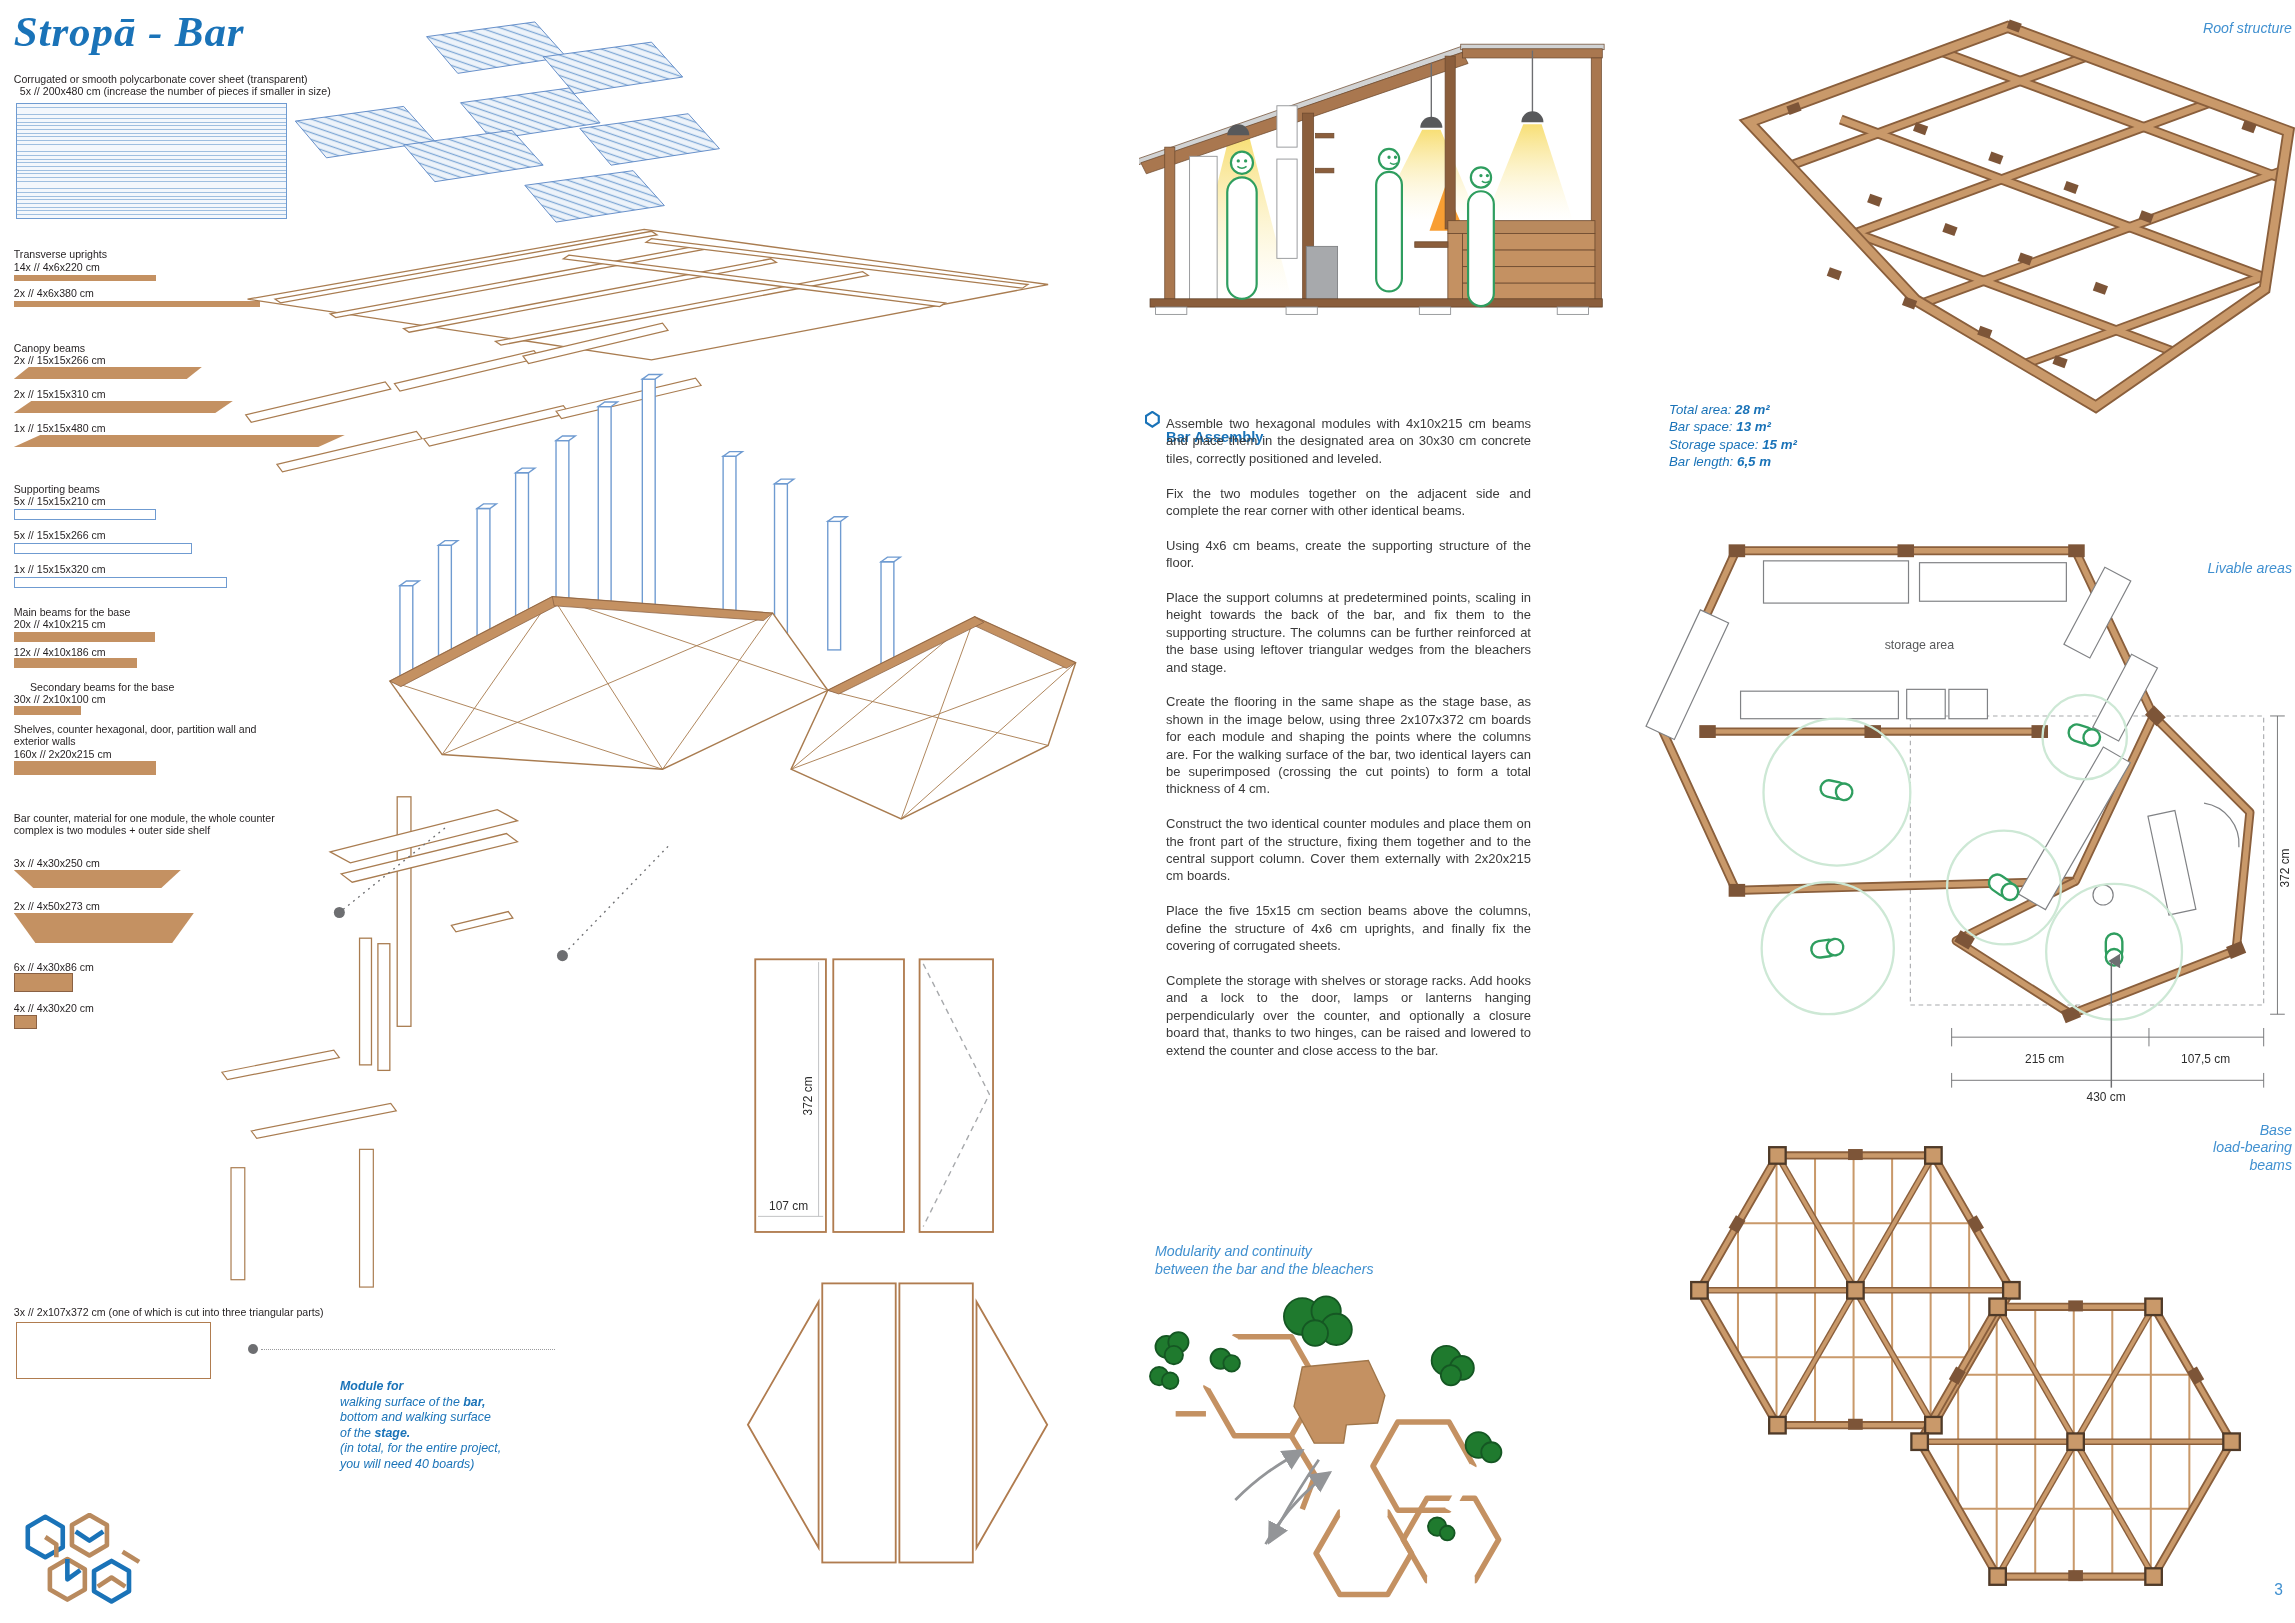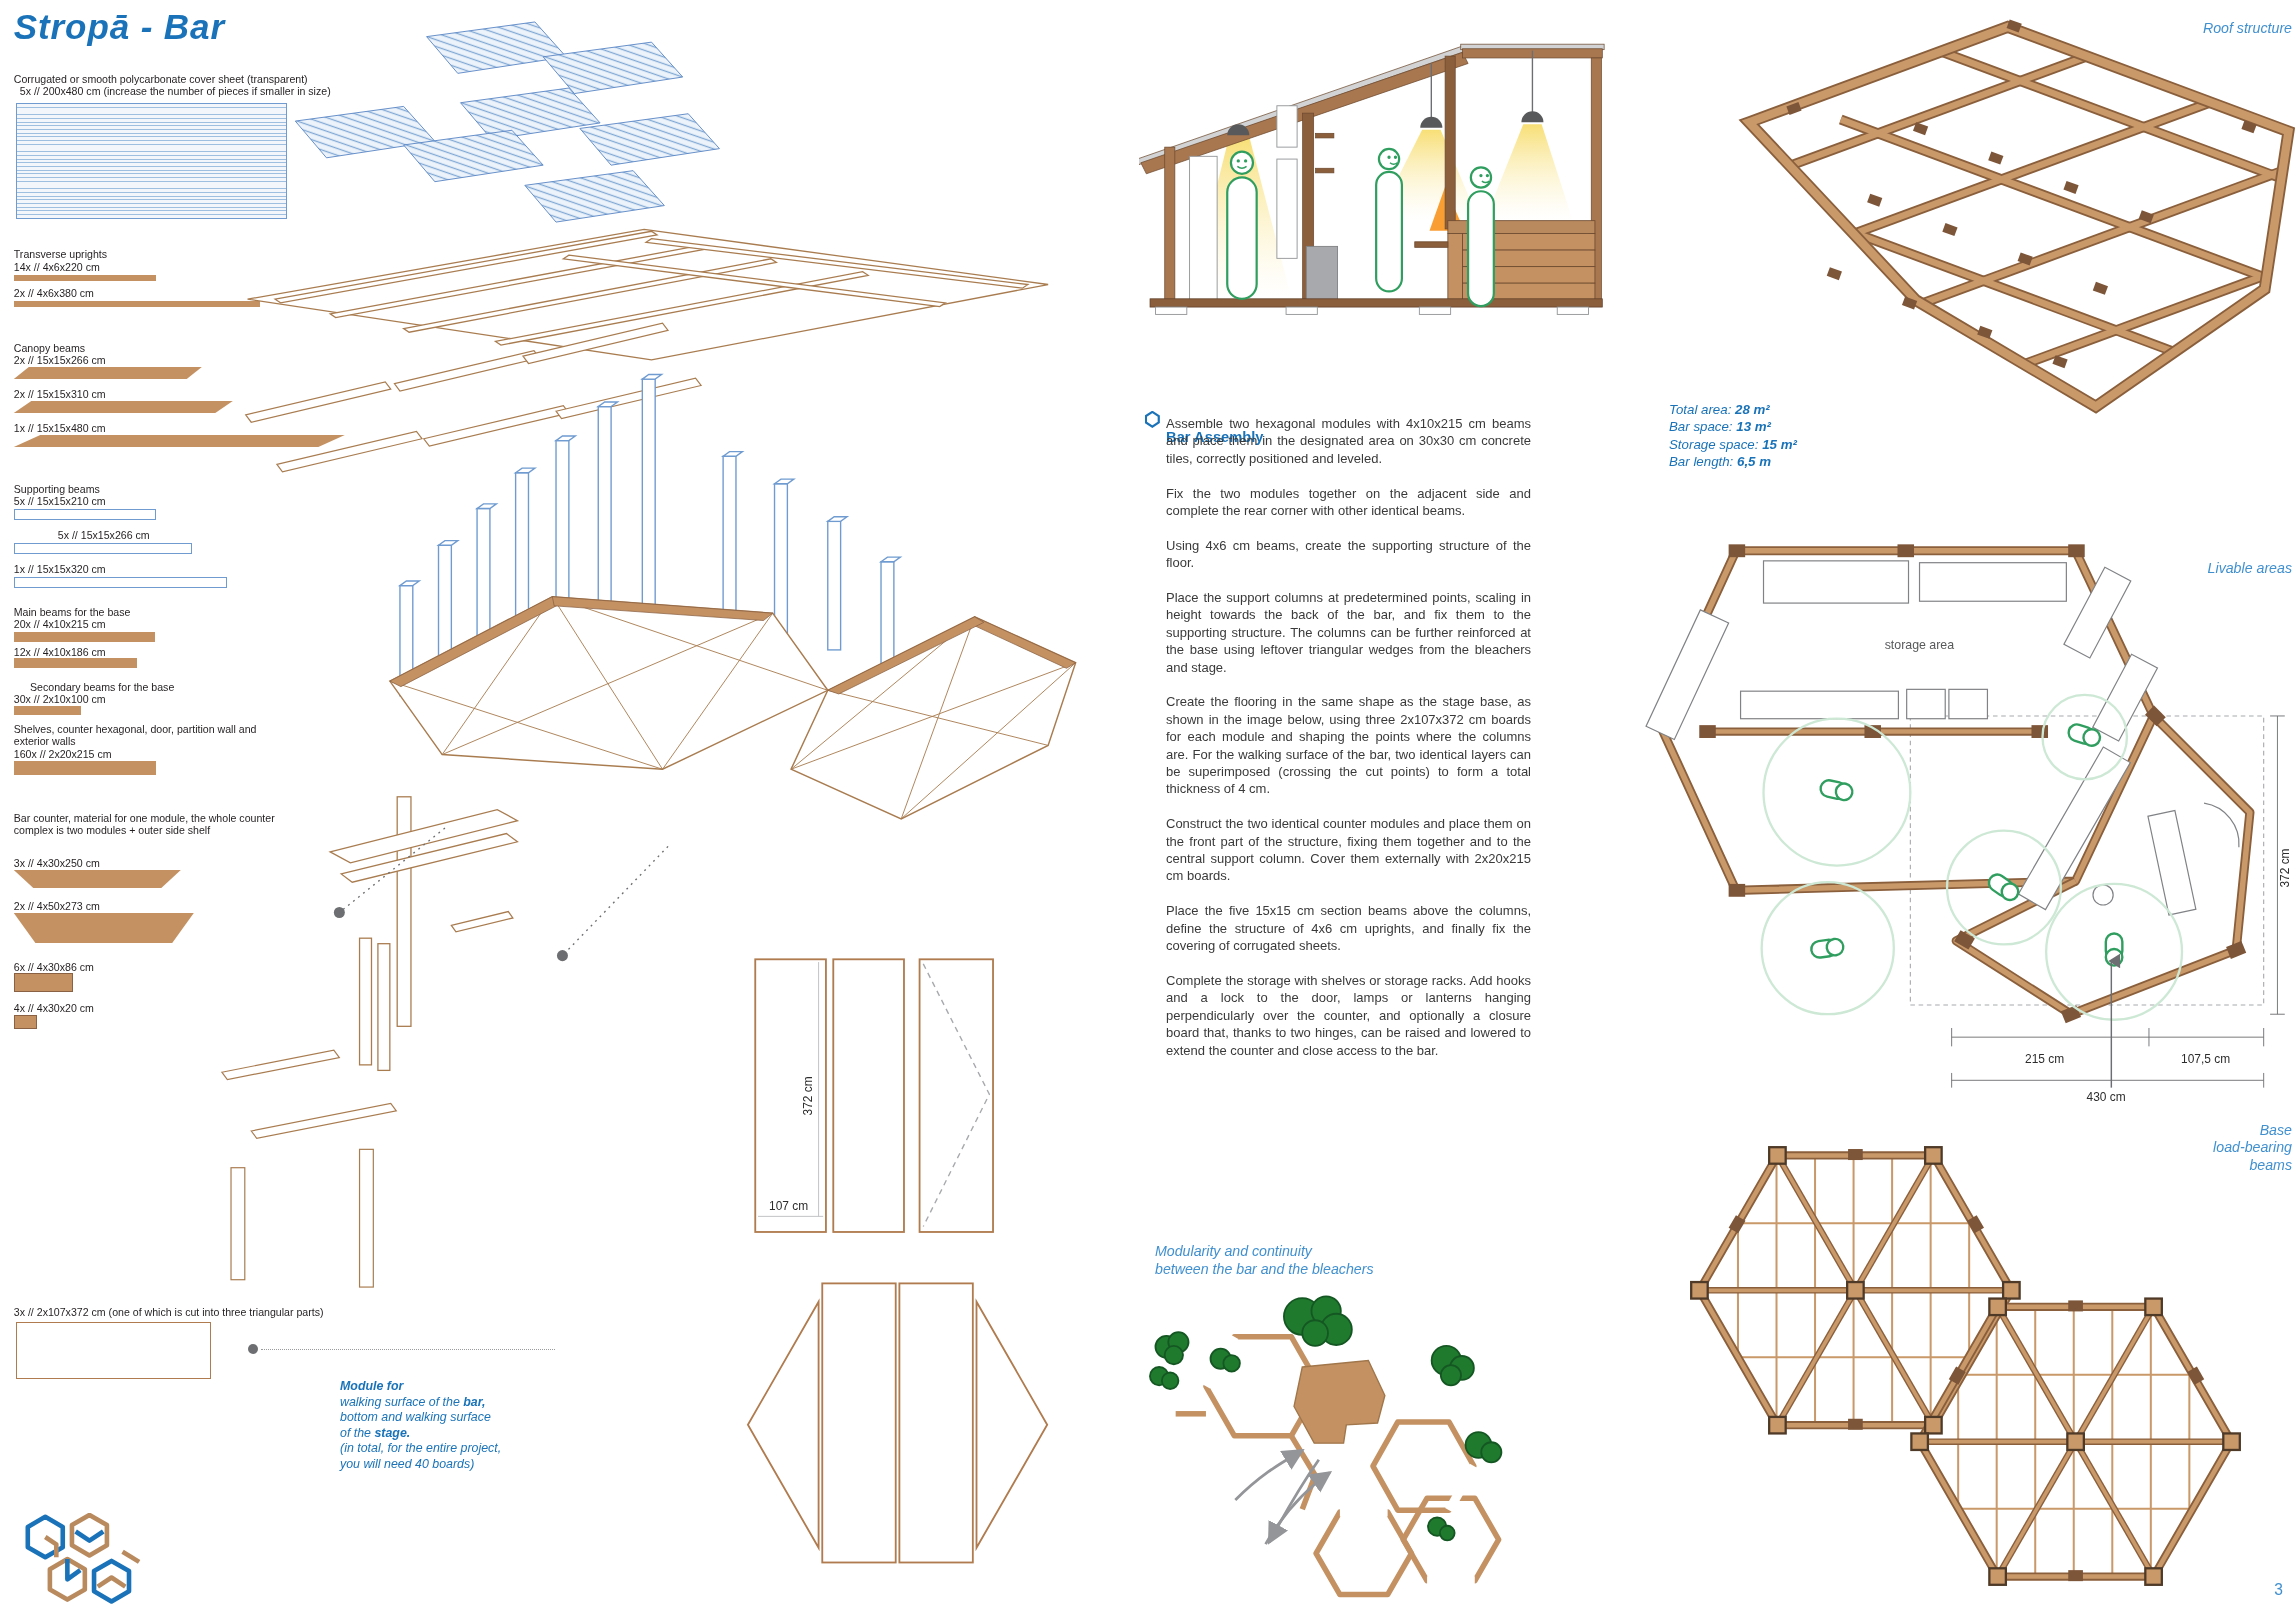--- a/index.html
+++ b/index.html
@@ -1,19 +1,19 @@
 <!DOCTYPE html>
 <html style="font-size:14.7px"><head>
 <meta charset="utf-8">
 <style>
   html,body{margin:0;padding:0;background:#ffffff;}
   #page{position:relative;width:2296px;height:1624px;background:#ffffff;overflow:hidden;
         font-family:"Liberation Sans",sans-serif;color:#231f20;}
   .abs{position:absolute;}
-  #title{font-size:35px;font-weight:bold;font-style:italic;color:#1a73b8;letter-spacing:0.9px;}
+  #title{font-size:43px;font-weight:bold;font-style:italic;color:#1a73b8;letter-spacing:0.9px;font-family:Liberation Serif, serif;}
   .lbl{font-size:10.6px;line-height:12.4px;color:#231f20;}
   .sheet-swatch{background:repeating-linear-gradient(180deg,#f3f7fc 0px,#f3f7fc 2.8px,#9fbfe0 2.8px,#9fbfe0 3.7px);
                 border:0.9px solid #6f9bd1;}
   .bar-tan{background:#c49162;}
   .bar-tan-o{background:#c49162;border:0.9px solid #8a6143;}
   .bar-blue{background:#ffffff;border:1.4px solid #6f9bd1;}
   .para-tan{background:#c49162;clip-path:polygon(0% 100%,8% 0%,100% 0%,92% 100%);}
   .trap-tan{background:#c49162;clip-path:polygon(0% 0%,100% 0%,88% 100%,12% 100%);}
   .rect-outline{background:#fff;border:1.8px solid #b07c4f;}
   .note{font-size:12.4px;line-height:15.6px;font-style:italic;color:#1a73b8;}
@@ -51,21 +51,21 @@
   <div class="abs lbl" style="left:13.8px;top:354px;">2x  //  15x15x266 cm</div>
   <div class="abs para-tan" style="left:13.8px;top:367px;width:188px;height:12px;"></div>
   <div class="abs lbl" style="left:13.8px;top:388px;">2x  //  15x15x310 cm</div>
   <div class="abs para-tan" style="left:13.8px;top:401px;width:219px;height:12px;"></div>
   <div class="abs lbl" style="left:13.8px;top:422px;">1x  //  15x15x480 cm</div>
   <div class="abs para-tan" style="left:13.8px;top:435px;width:331px;height:12px;"></div>
 
   <div class="abs lbl" style="left:13.8px;top:483px;">Supporting beams</div>
   <div class="abs lbl" style="left:13.8px;top:495px;">5x  //  15x15x210 cm</div>
   <div class="abs bar-blue" style="left:13.8px;top:509px;width:140px;height:9.2px;"></div>
-  <div class="abs lbl" style="left:13.8px;top:529px;margin-left:44px;">5x  //  15x15x266 cm</div>
+  <div class="abs lbl" style="left:13.8px;top:529px;">5x  //  15x15x266 cm</div>
   <div class="abs bar-blue" style="left:13.8px;top:543px;width:176px;height:9.2px;"></div>
   <div class="abs lbl" style="left:13.8px;top:563px;">1x  //  15x15x320 cm</div>
   <div class="abs bar-blue" style="left:13.8px;top:577px;width:211px;height:9.2px;"></div>
 
   <div class="abs lbl" style="left:13.8px;top:606px;">Main beams for the base</div>
   <div class="abs lbl" style="left:13.8px;top:618px;">20x  //  4x10x215 cm</div>
   <div class="abs bar-tan" style="left:13.8px;top:632px;width:141px;height:10px;"></div>
   <div class="abs lbl" style="left:13.8px;top:646px;text-align:right;">12x  //  4x10x186 cm</div>
   <div class="abs bar-tan" style="left:13.8px;top:658px;width:123px;height:10px;"></div>
 

